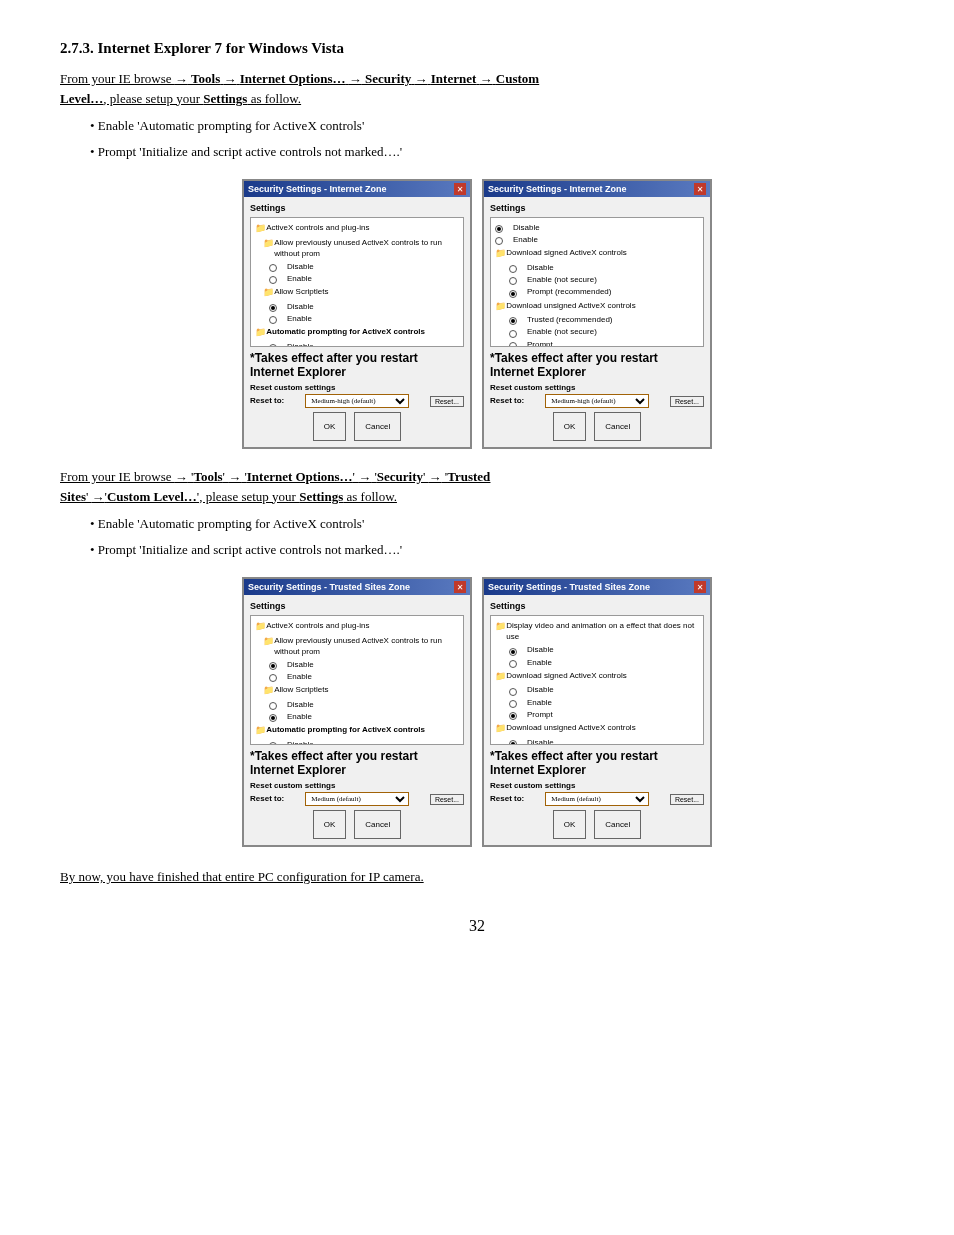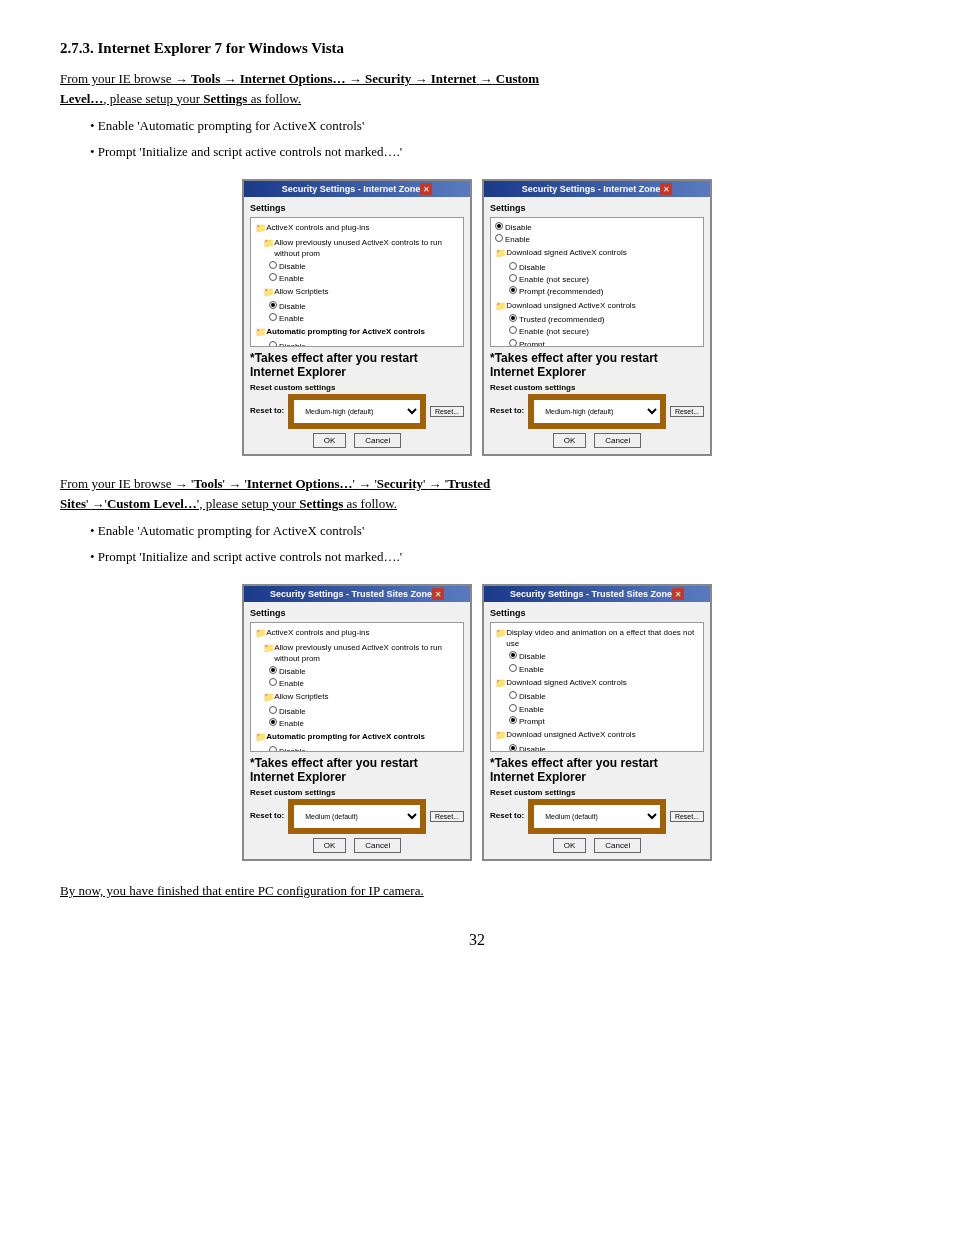--- a/index.html
+++ b/index.html
@@ -55,21 +55,21 @@
       position: relative;
     }
     .dialog-titlebar {
       background: linear-gradient(to right, #1a3a8a, #5a7ac0);
       color: #fff;
       padding: 2px 4px;
       font-size: 9px;
       font-weight: bold;
       display: flex;
       align-items: center;
-      justify-content: center;
+      justify-content: space-between;
     }
     .dialog-titlebar-close {
       background: #c0392b;
       color: #fff;
       border: none;
       font-size: 8px;
       width: 12px;
       height: 12px;
       cursor: pointer;
       display: flex;
@@ -102,22 +102,22 @@
     .folder-icon {
       color: #e8a000;
       font-size: 9px;
     }
     .radio-group {
       margin-left: 14px;
       margin-bottom: 2px;
     }
     .radio-row {
       display: flex;
-      align-items: flex-start;
-      gap: 2px;
+      align-items: flex-end;
+      gap: 10px;
       margin-bottom: 1px;
       font-size: 8px;
     }
     .radio-circle {
       width: 8px;
       height: 8px;
       border: 1px solid #555;
       border-radius: 50%;
       display: inline-flex;
       align-items: center;
@@ -141,45 +141,46 @@
       margin-bottom: 4px;
     }
     .reset-label {
       font-size: 8px;
       margin-bottom: 2px;
       font-weight: bold;
     }
     .reset-row {
       display: flex;
       align-items: center;
-      gap: 4px;
+      gap: 21px;
     }
     .reset-select {
       font-size: 7px;
-      padding: 7px;
-      border: 6px solid #a16207;
+      padding: 1px;
+      border: 1px solid #a16207;
       background: #fff;
       flex: 1;
+      font-family: Liberation Serif, serif;
     }
     .reset-btn {
       font-size: 7px;
       padding: 1px 4px;
       background: #f0f0f0;
       border: 1px solid #666;
       cursor: pointer;
     }
     .dialog-buttons {
       display: flex;
       justify-content: center;
       gap: 8px;
       margin-top: 4px;
     }
     .dlg-btn {
       font-size: 8px;
-      padding: 2px 10px;
+      padding: 9px 10px;
       background: #f0f0f0;
       border: 1px solid #666;
       cursor: pointer;
     }
     .page-number {
       text-align: center;
       margin-top: 30px;
       font-size: 16px;
     }
   </style>

